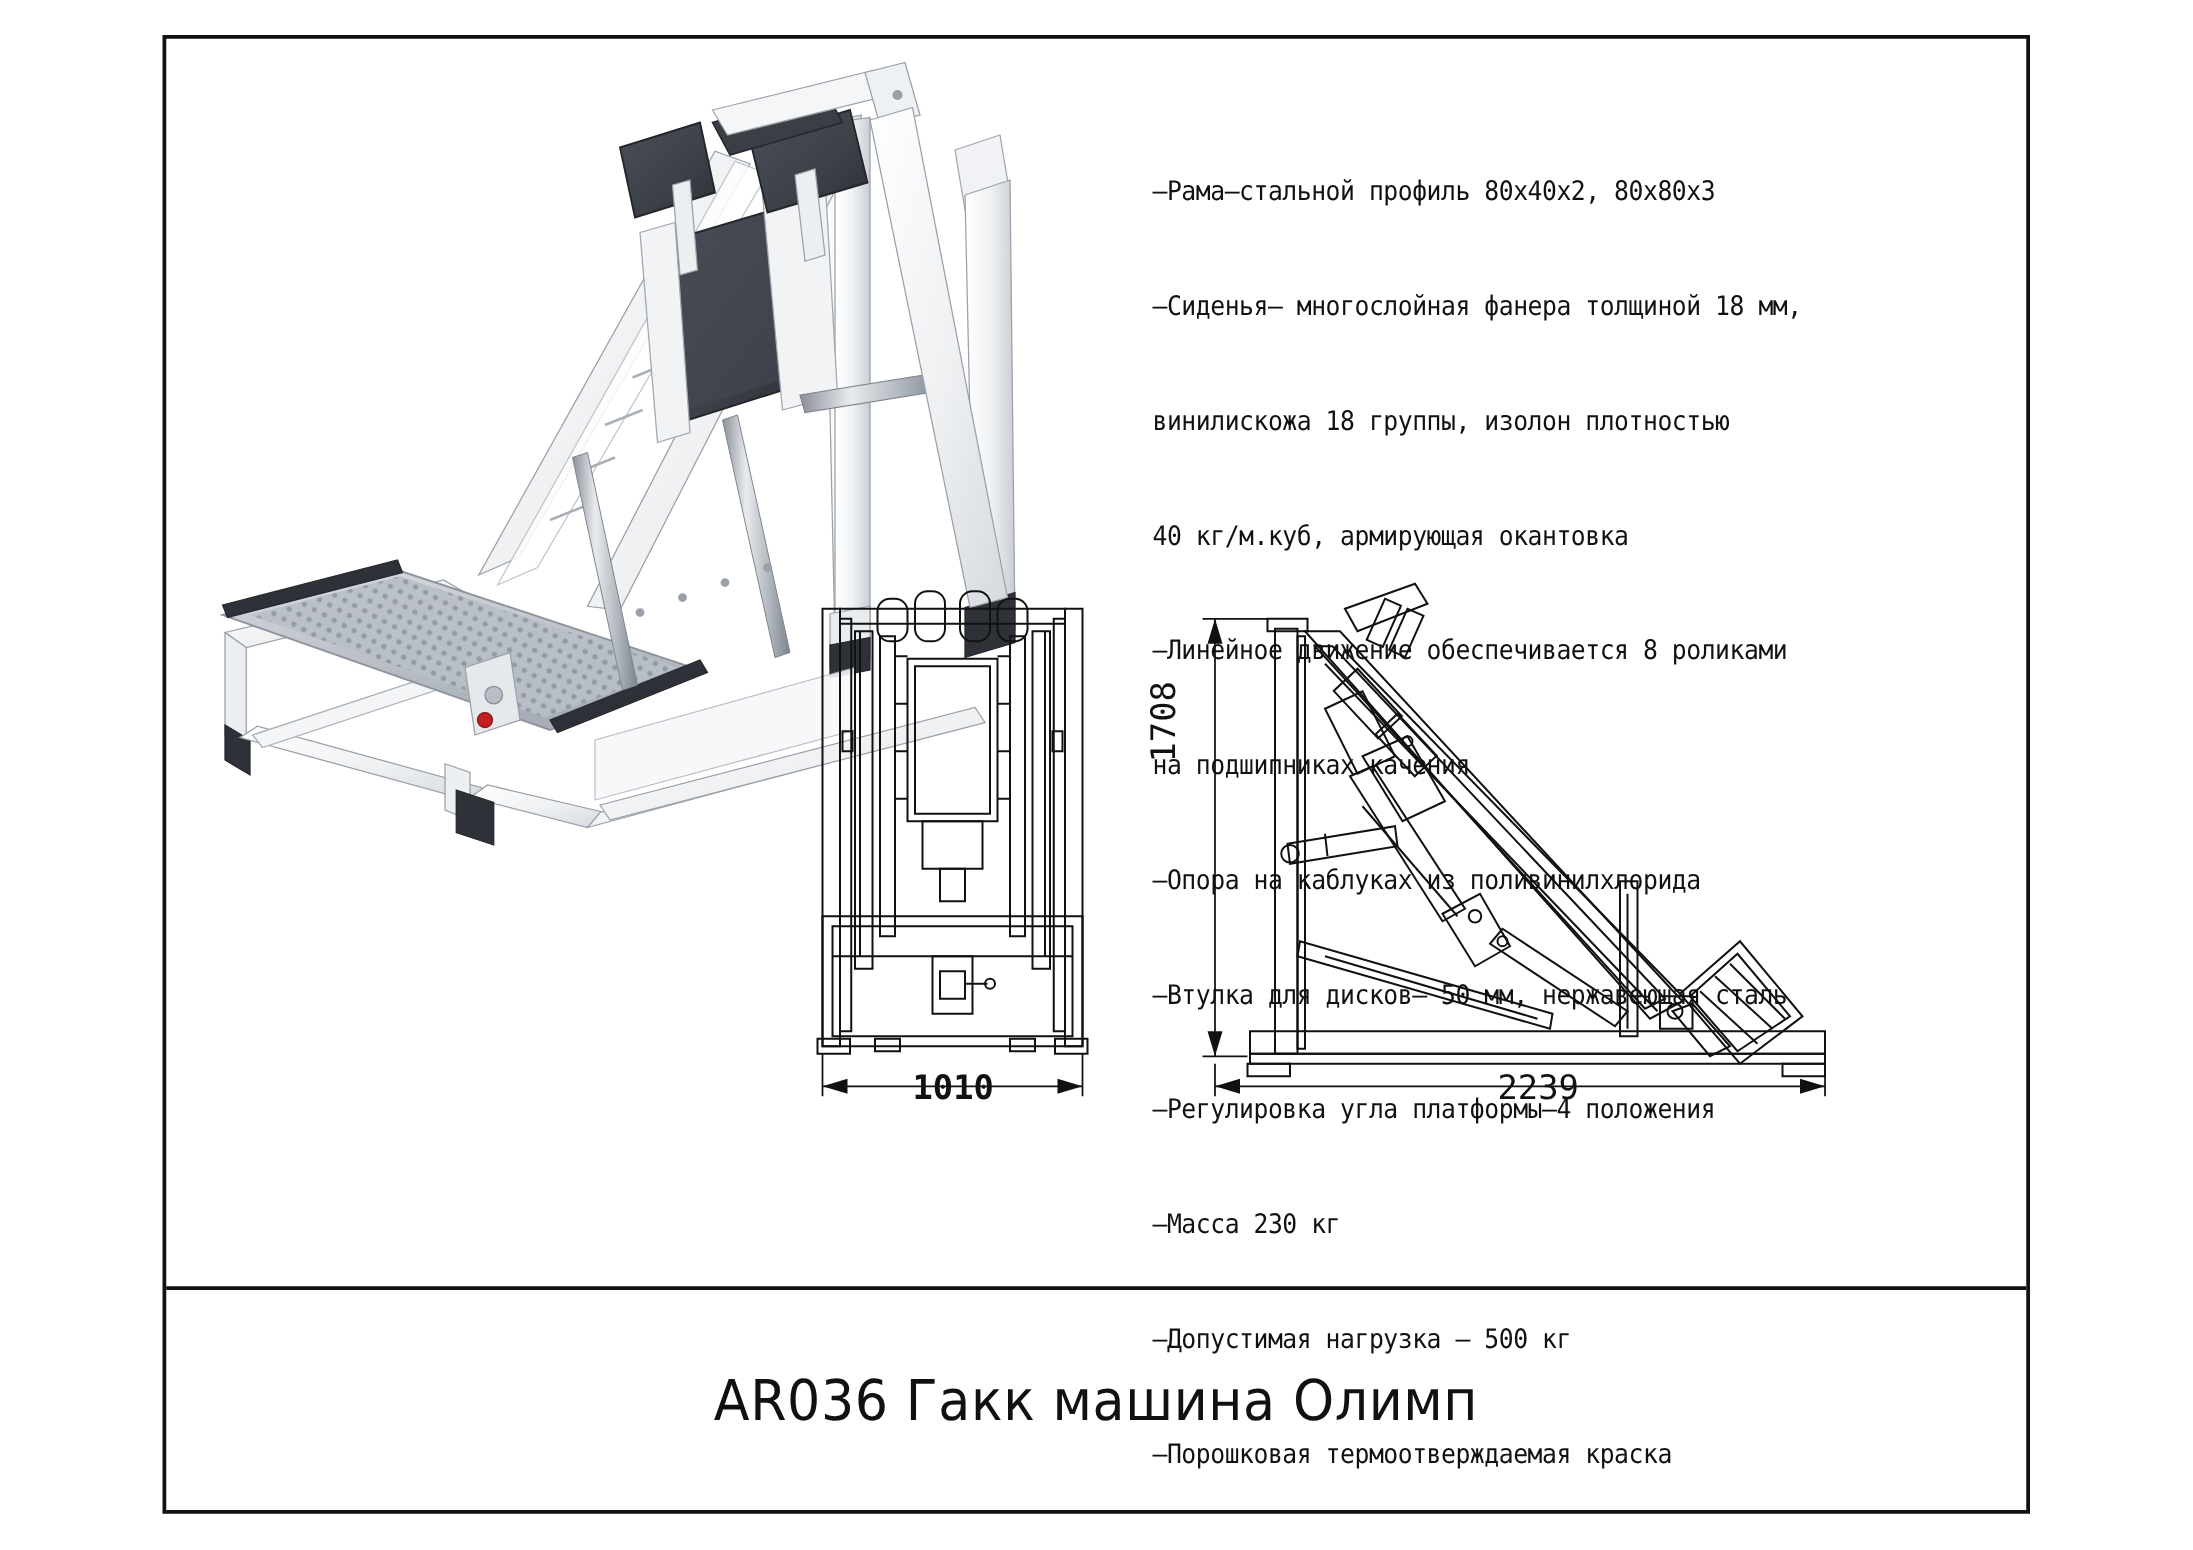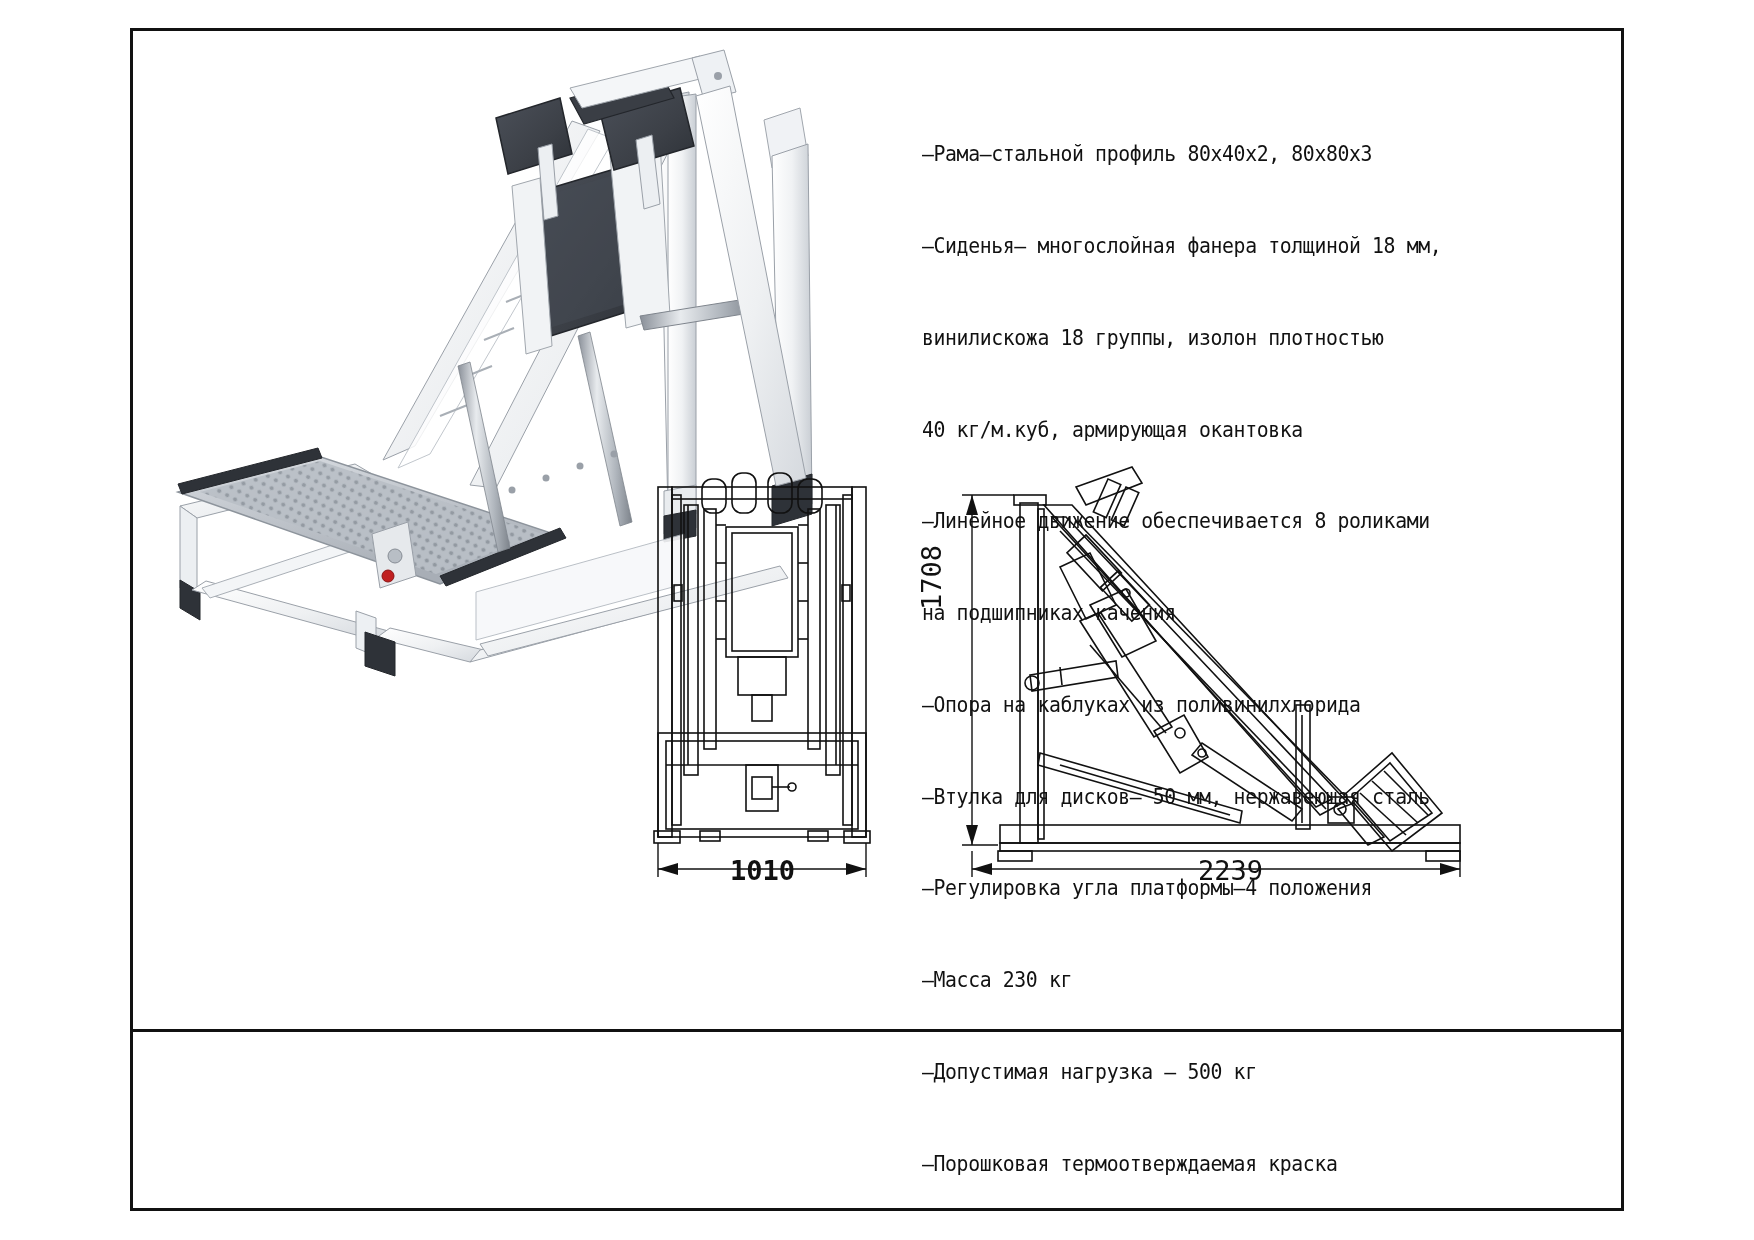--- a/index.html
+++ b/index.html
@@ -366,14 +366,17 @@
         <line x1="520" y1="386" x2="520" y2="412"></line>
         <line x1="32" y1="404" x2="520" y2="404"></line>
       </g>
       <polygon points="32,404 52,398 52,410" fill="#111"></polygon>
       <polygon points="520,404 500,398 500,410" fill="#111"></polygon>
     </svg>
   </div>
   <div class="dim-label dim-2239">2239</div>
   <div class="dim-label dim-1708">1708</div>
 
+  <div class="title-block">
+    <div class="title-text">AR036 Гакк машина Олимп</div>
+  </div>
 
 </div>
 
 </body></html>

